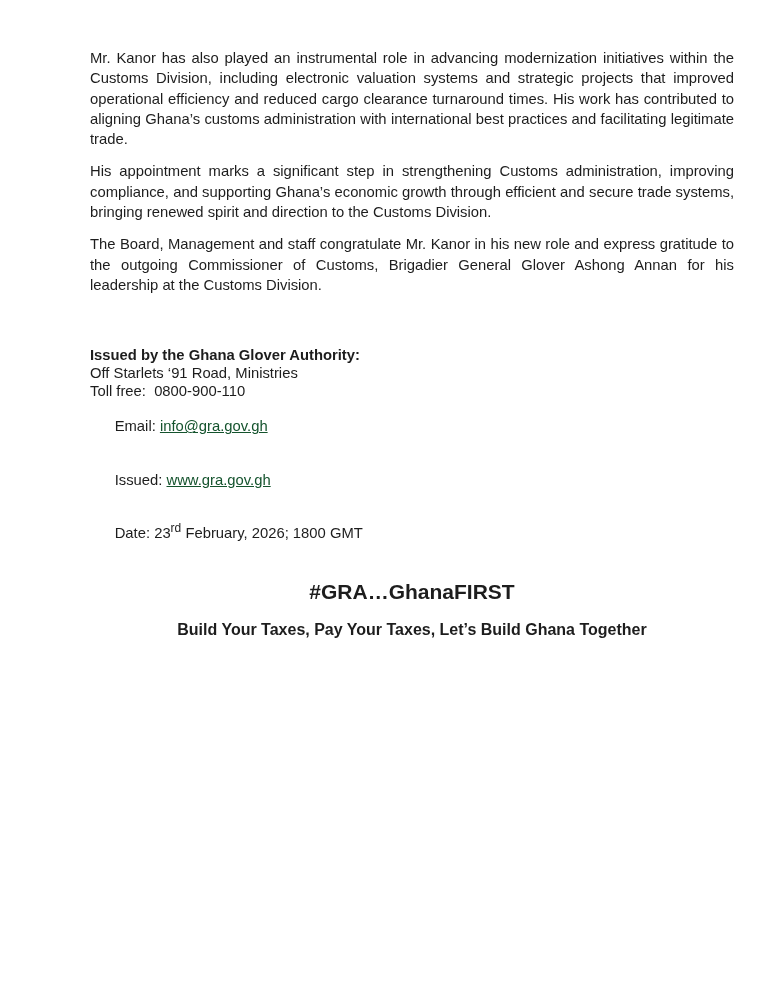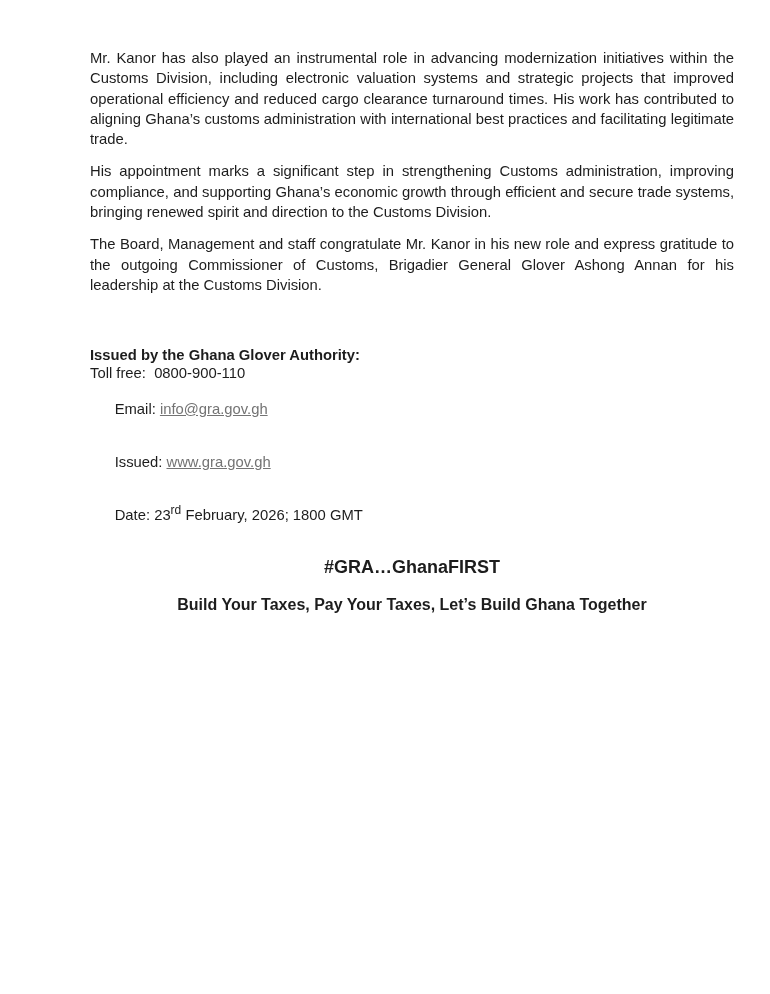--- a/index.html
+++ b/index.html
@@ -36,34 +36,34 @@
     font-size: 14.8px;
     line-height: 17.8px;
   }
   .contact-line {
     white-space: pre-wrap;
   }
   .bold {
     font-weight: bold;
   }
   a.doc-link {
-    color: #737373;
+    color: #14532d;
     text-decoration: underline;
     cursor: pointer;
   }
   sup.ordinal {
     font-size: 12px;
     line-height: 0;
     vertical-align: super;
   }
   .hashtag {
-    margin-top: 14px;
+    margin-top: 21px;
     text-align: center;
     font-weight: bold;
-    font-size: 18px;
+    font-size: 21px;
     line-height: 20px;
   }
   .slogan {
     margin-top: 17px;
     text-align: center;
     font-weight: bold;
     font-size: 16px;
     line-height: 21px;
   }
 </style>
@@ -74,20 +74,21 @@
 
   <p class="para">Mr. Kanor has also played an instrumental role in advancing modernization initiatives within the Customs Division, including electronic valuation systems and strategic projects that improved operational efficiency and reduced cargo clearance turnaround times. His work has contributed to aligning Ghana’s customs administration with international best practices and facilitating legitimate trade.</p>
 
   <p class="para">His appointment marks a significant step in strengthening Customs administration, improving compliance, and supporting Ghana’s economic growth through efficient and secure trade systems, bringing renewed spirit and direction to the Customs Division.</p>
 
   <p class="para extra-gap">The Board, Management and staff congratulate Mr. Kanor in his new role and express gratitude to the outgoing Commissioner of Customs, Brigadier General Glover Ashong Annan for his leadership at the Customs Division.</p>
 
   <div class="contact">
     <div class="contact-line bold">Issued by the Ghana Glover Authority:</div>
 
+    <div class="contact-line">Off Starlets ‘91 Road, Ministries</div>
 
     <div class="contact-line">Toll free:  0800-900-110</div>
 
     <div class="contact-line">
       <span>Email: </span><a class="doc-link">info@gra.gov.gh</a>
     </div>
 
     <div class="contact-line">
       <span>Issued: </span><a class="doc-link">www.gra.gov.gh</a>
     </div>

